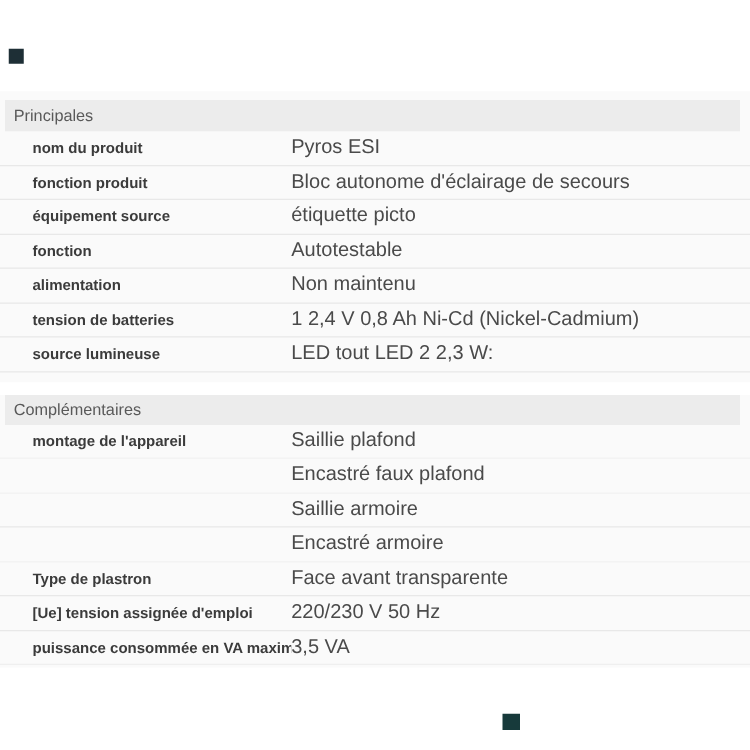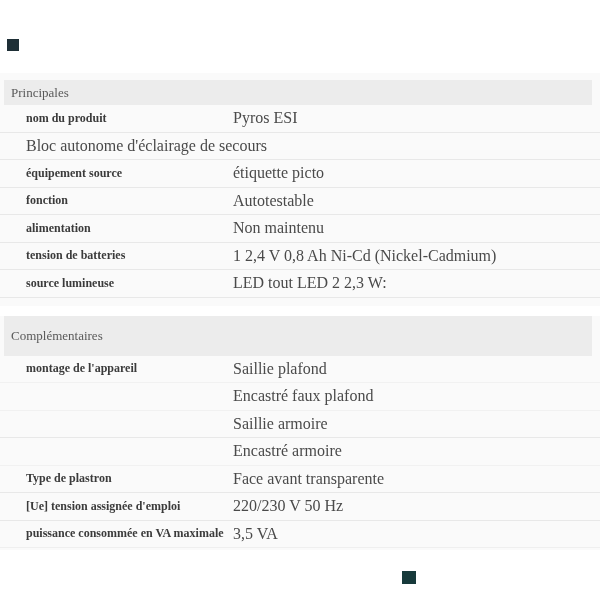--- a/index.html
+++ b/index.html
@@ -4,34 +4,34 @@
 <style>
   html, body { margin: 0; padding: 0; }
   body {
     width: 600px; height: 600px;
     background: #ffffff;
     font-family: "Liberation Sans", sans-serif;
     overflow: hidden;
     position: relative;
   }
   .spacer-top { height: 73px; }
-  .section { background: var(--container-bg, #fafafa); font-family: Liberation Serif, serif; }
+  .section { background: var(--container-bg, #fafafa); }
   .sec-0 { padding: 7px 0 8px 0; }
   .sec-1 { padding: 0 0 2px 0; }
   .section-gap { height: 10px; background: #ffffff; }
   .section-header {
     height: 25px;
     margin: 0 8px 0 4px;
     background: var(--header-bg, #ececec);
     display: flex; align-items: center;
     padding-left: 7px;
     font-size: 13px;
     color: var(--header-text, #595959);
   }
-  .sec-1 .section-header { height: 40px; }
+  .sec-1 .section-header { height: 24px; }
   .rows { }
   .spec-row {
     box-sizing: border-box;
     height: 27.5px;
     display: flex; align-items: center;
     padding-left: 26px;
     border-bottom: 1px solid var(--divider, #e8e8e8);
   }
   .spec-row.sub-line { border-bottom-color: var(--sub-divider, #f1f1f1); }
   .sec-1 .rows .spec-row:last-child { border-bottom-color: #efefef; }
@@ -63,20 +63,21 @@
   <section class="section sec-0">
     <div class="section-header">
       <span>Principales</span>
     </div>
     <div class="rows">
         <div class="spec-row">
           <div class="spec-label">nom du produit</div>
           <div class="spec-value">Pyros ESI</div>
         </div>
         <div class="spec-row">
+          <div class="spec-label">fonction produit</div>
           <div class="spec-value">Bloc autonome d'éclairage de secours</div>
         </div>
         <div class="spec-row">
           <div class="spec-label">équipement source</div>
           <div class="spec-value">étiquette picto</div>
         </div>
         <div class="spec-row">
           <div class="spec-label">fonction</div>
           <div class="spec-value">Autotestable</div>
         </div>

